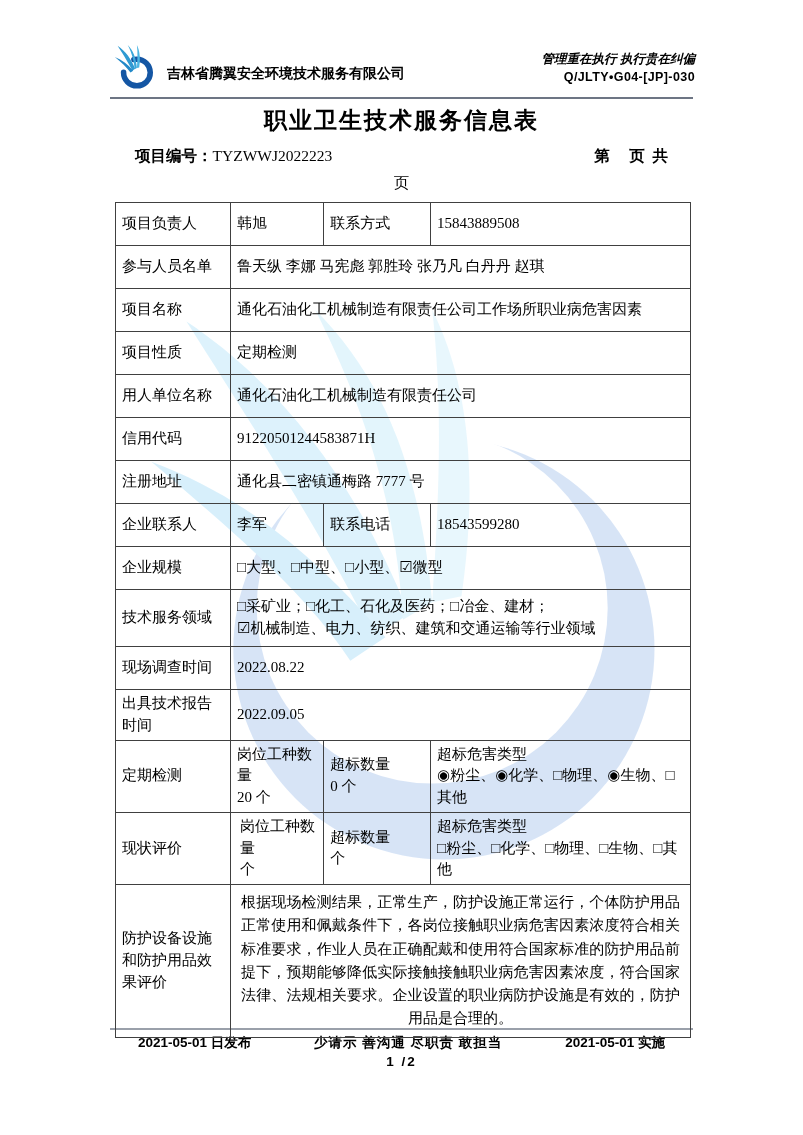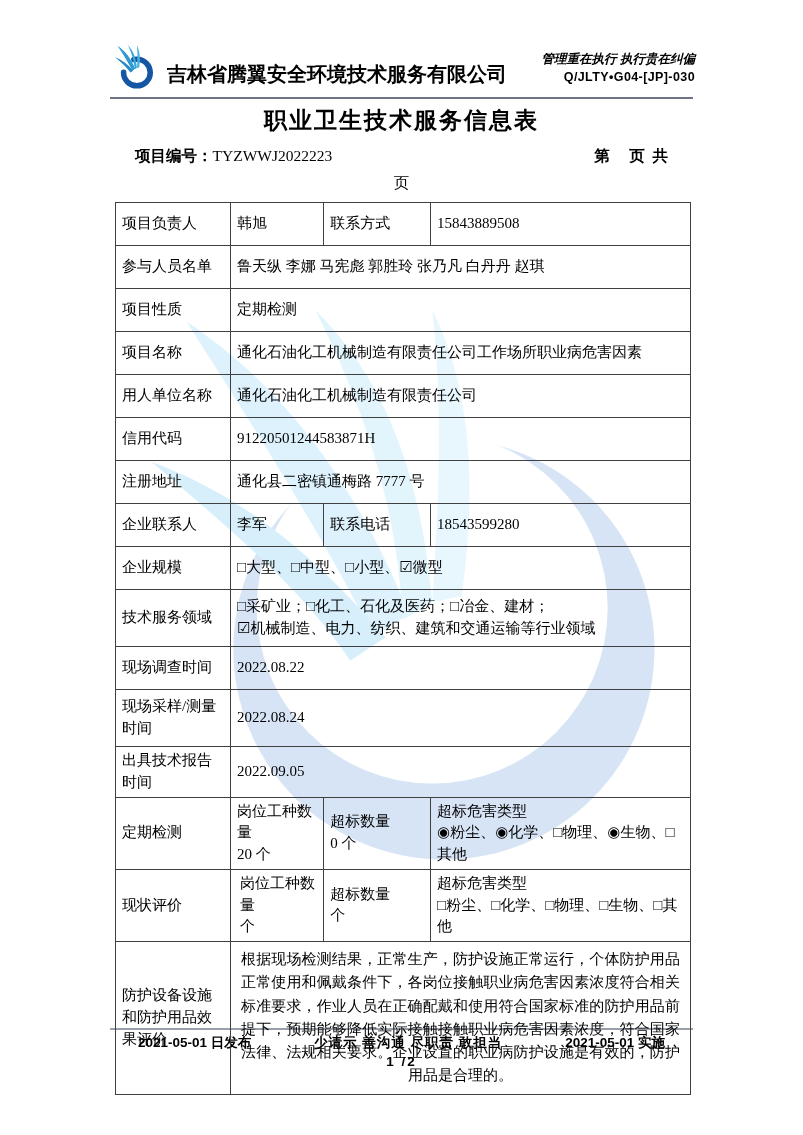--- a/index.html
+++ b/index.html
@@ -8,21 +8,21 @@
     width:803px; height:1135px; position:relative; overflow:hidden;
     font-family:"Liberation Serif","DejaVu Serif",serif; color:#000;
   }
 
   
   .header { position:absolute; left:112px; right:108px; top:44px; height:52px;
             display:flex; justify-content:space-between; align-items:flex-start; }
   .brand { display:flex; align-items:center; gap:7px; }
   .brand svg { width:48px; height:46px; display:block; }
   .brand-name { font-family:"Liberation Sans","DejaVu Sans",sans-serif;
-                font-weight:bold; font-size:20px; margin-top:14px; }
+                font-weight:bold; font-size:14px; margin-top:14px; }
   .header-right { text-align:right; font-family:"Liberation Sans","DejaVu Sans",sans-serif; padding-top:6px; }
   .slogan  { font-weight:bold; font-style:italic; font-size:12.5px; line-height:1.45; }
   .doc-code{ font-weight:bold; font-size:12.5px; letter-spacing:0.4px; line-height:1.45; }
   .header-rule { position:absolute; left:110px; right:110px; top:97px;
                  border-top:2px solid #6d7584; }
 
   .title { position:absolute; top:105px; left:0; right:0; text-align:center;
            font-family:"Liberation Sans","DejaVu Sans",sans-serif;
            font-weight:bold; font-size:23px; letter-spacing:2px; }
 
@@ -119,26 +119,26 @@
         <td>项目负责人</td>
         <td>韩旭</td>
         <td>联系方式</td>
         <td>15843889508</td>
       </tr>
       <tr class="r43">
         <td>参与人员名单</td>
         <td colspan="3">鲁天纵 李娜 马宪彪 郭胜玲 张乃凡 白丹丹 赵琪</td>
       </tr>
       <tr class="r43">
+        <td>项目名称</td>
+        <td colspan="3">通化石油化工机械制造有限责任公司工作场所职业病危害因素</td>
+      </tr>
+      <tr class="r43">
         <td>项目性质</td>
         <td colspan="3">定期检测</td>
-      </tr>
-      <tr class="r43">
-        <td>项目名称</td>
-        <td colspan="3">通化石油化工机械制造有限责任公司工作场所职业病危害因素</td>
       </tr>
       <tr class="r43">
         <td>用人单位名称</td>
         <td colspan="3">通化石油化工机械制造有限责任公司</td>
       </tr>
       <tr class="r43">
         <td>信用代码</td>
         <td colspan="3">91220501244583871H</td>
       </tr>
       <tr class="r43">
@@ -158,24 +158,20 @@
       <tr class="r57">
         <td>技术服务领域</td>
         <td colspan="3" class="two-line">
           <div>□采矿业；□化工、石化及医药；□冶金、建材；</div>
           <div>☑机械制造、电力、纺织、建筑和交通运输等行业领域</div>
         </td>
       </tr>
       <tr class="r43">
         <td>现场调查时间</td>
         <td colspan="3">2022.08.22</td>
-      </tr>
-      <tr class="r57">
-        <td>现场采样/测量时间</td>
-        <td colspan="3">2022.08.24</td>
       </tr>
       <tr class="r43">
         <td>出具技术报告时间</td>
         <td colspan="3">2022.09.05</td>
       </tr>
       <tr class="r63">
         <td>定期检测</td>
         <td class="two-line">
           <div>岗位工种数量</div>
           <div>20 个</div>

